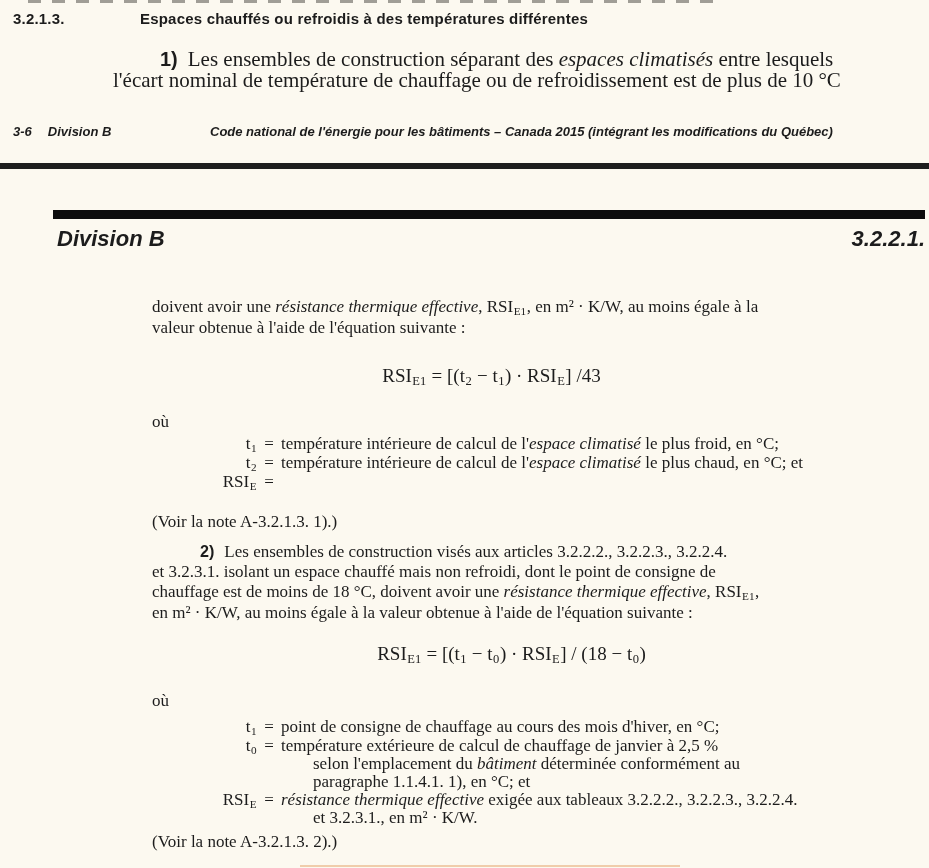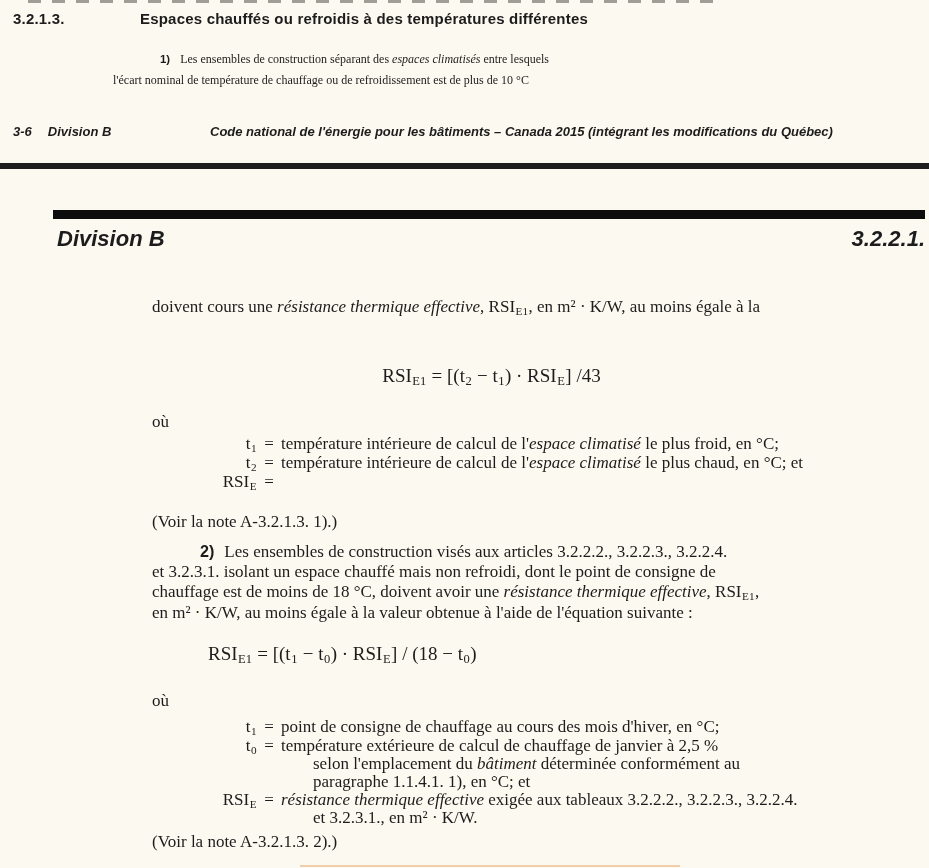--- a/index.html
+++ b/index.html
@@ -16,21 +16,21 @@
 
   
   #top-artifact { top: 0; left: 28px; width: 688px; height: 3px;
     background: repeating-linear-gradient(90deg, #44423c 0 13px, transparent 13px 24px);
     opacity: .5; }
 
   
   #prev-heading { top: 10px; left: 13px; font-family: "Liberation Sans", sans-serif;
     font-weight: 700; font-size: 15px; letter-spacing: .2px; white-space: nowrap; }
   #prev-heading .num { display: inline-block; width: 127px; }
-  #prev-clause { top: 49px; left: 113px; width: 762px; font-size: 12px; line-height: 21px; }
+  #prev-clause { top: 49px; left: 113px; width: 762px; font-size: 21px; line-height: 21px; }
   #prev-clause .l1 { padding-left: 47px; }
 
   #prev-footer { top: 124px; left: 13px; width: 903px; height: 18px;
     font-family: "Liberation Sans", sans-serif; font-weight: 700; font-style: italic;
     font-size: 13px; }
   #prev-footer .division { margin-left: 16px; }
   #prev-footer .title { position: absolute; left: 197px; top: 0; width: 706px; }
 
   #thin-rule { top: 163px; left: 0; width: 929px; height: 6px; background: #1e1e1e; }
 
@@ -42,21 +42,21 @@
 
   
   .body-block { left: 152px; width: 663px; font-size: 17px; line-height: 20px; }
   #para1 { top: 297px; }
   #eq1   { top: 366px; text-align: center; font-size: 19px; padding-left: 16px; }
   #where1{ top: 412px; }
   #list1 { top: 435px; }
   #note1 { top: 512px; }
   #para2 { top: 541px; }
   #para2 .l1 { padding-left: 48px; }
-  #eq2   { top: 644px; text-align: left; font-size: 19px; padding-left: 56px; }
+  #eq2   { top: 644px; text-align: center; font-size: 19px; padding-left: 56px; }
   #where2{ top: 691px; }
   #list2 { top: 718px; }
   #note2 { top: 832px; }
 
   .defrow { display: grid; grid-template-columns: 105px 24px 1fr; line-height: 18px; }
   .term { text-align: right; }
   .deq  { text-align: center; }
   .cont { padding-left: 32px; }
 
   
@@ -92,21 +92,22 @@
 
   <div id="thin-rule" class="abs"></div>
 
   <div id="header-bar" class="abs"></div>
   <div id="header-row" class="abs">
     <span>Division B</span>
     <span>3.2.2.1.</span>
   </div>
 
   <div id="para1" class="abs body-block">
-    <div><span>doivent cours une </span><span class="seg-i">résistance thermique effective</span><span>, RSI</span><span class="seg-sub">E1</span><span>, en m² · K/W, au moins égale à la</span></div>
+    <div><span>doivent avoir une </span><span class="seg-i">résistance thermique effective</span><span>, RSI</span><span class="seg-sub">E1</span><span>, en m² · K/W, au moins égale à la</span></div>
+    <div>valeur obtenue à l'aide de l'équation suivante :</div>
   </div>
 
   <div id="eq1" class="abs body-block"><span>RSI</span><span class="seg-sub">E1</span><span> = [(t</span><span class="seg-sub">2</span><span> − t</span><span class="seg-sub">1</span><span>) · RSI</span><span class="seg-sub">E</span><span>] /43</span></div>
 
   <div id="where1" class="abs body-block">où</div>
 
   <div id="list1" class="abs body-block">
     <div class="defrow">
       <span class="term"><span>t</span><span class="seg-sub">1</span></span>
       <span class="deq">=</span>

